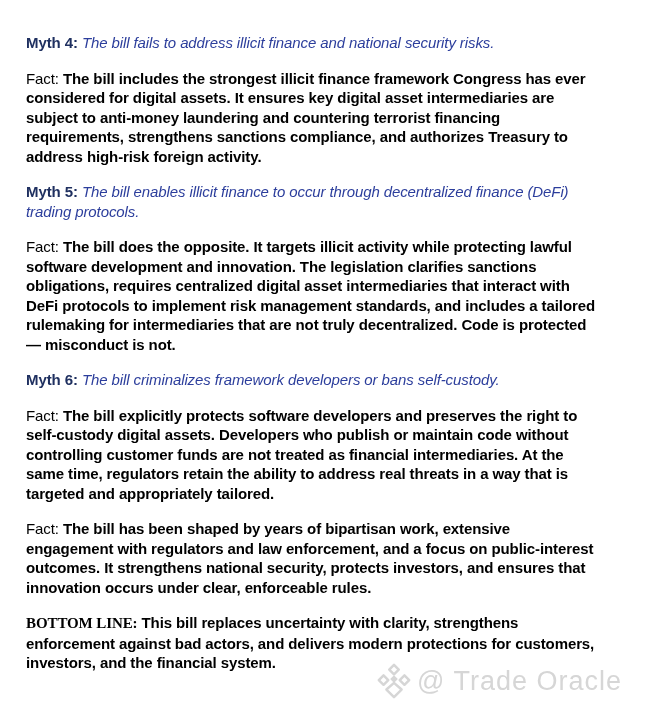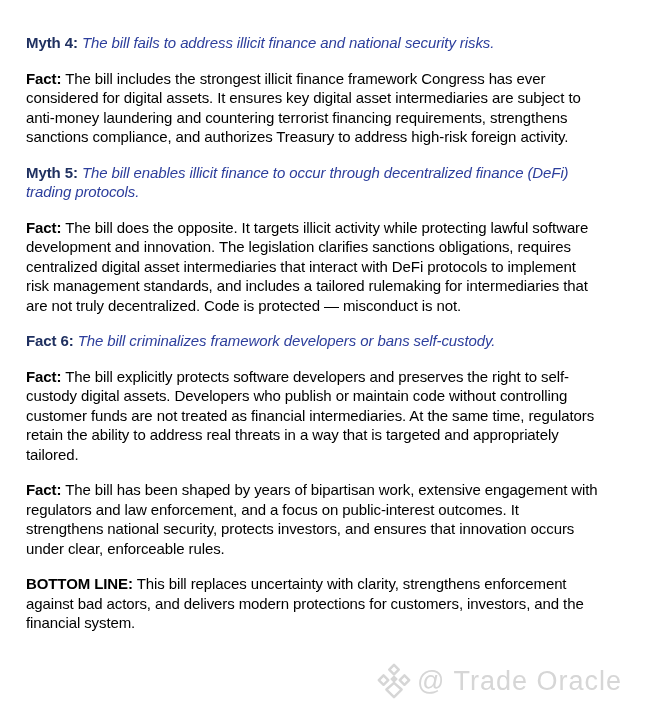--- a/index.html
+++ b/index.html
@@ -30,29 +30,31 @@
   }
   .myth-label {
     font-weight: bold;
     color: var(--myth-label, #1f3060);
   }
   .myth-text {
     font-style: italic;
     color: var(--myth-italic, #2c3e9c);
   }
   .fact-label {
-    font-weight: bold;
+    font-weight: normal;
     color: var(--body-text, #000000);
   }
   .fact-text {
     color: var(--body-text, #000000);
+    font-weight: bold;
   }
   .bottom-label {
     font-weight: bold;
     color: var(--body-text, #000000);
+    font-family: Liberation Serif, serif;
   }
   .watermark {
     position: absolute;
     right: 10px;
     bottom: 10px;
     display: flex;
     align-items: center;
     gap: 4px;
     color: var(--watermark, #d6d6d6);
     user-select: none;
@@ -82,21 +84,21 @@
   </section>
 
   <section>
     <p><strong class="myth-label">Myth 5:</strong>
       <em class="myth-text">The bill enables illicit finance to occur through decentralized finance (DeFi) trading protocols.</em></p>
     <p><strong class="fact-label">Fact:</strong>
       <span class="fact-text">The bill does the opposite. It targets illicit activity while protecting lawful software development and innovation. The legislation clarifies sanctions obligations, requires centralized digital asset intermediaries that interact with DeFi protocols to implement risk management standards, and includes a tailored rulemaking for intermediaries that are not truly decentralized. Code is protected — misconduct is not.</span></p>
   </section>
 
   <section>
-    <p><strong class="myth-label">Fact 6:</strong>
+    <p><strong class="myth-label">Myth 6:</strong>
       <em class="myth-text">The bill criminalizes framework developers or bans self-custody.</em></p>
     <p><strong class="fact-label">Fact:</strong>
       <span class="fact-text">The bill explicitly protects software developers and preserves the right to self-custody digital assets. Developers who publish or maintain code without controlling customer funds are not treated as financial intermediaries. At the same time, regulators retain the ability to address real threats in a way that is targeted and appropriately tailored.</span></p>
   </section>
 
   <section>
     <p><strong class="fact-label">Fact:</strong>
       <span class="fact-text">The bill has been shaped by years of bipartisan work, extensive engagement with regulators and law enforcement, and a focus on public-interest outcomes. It strengthens national security, protects investors, and ensures that innovation occurs under clear, enforceable rules.</span></p>
   </section>
 

